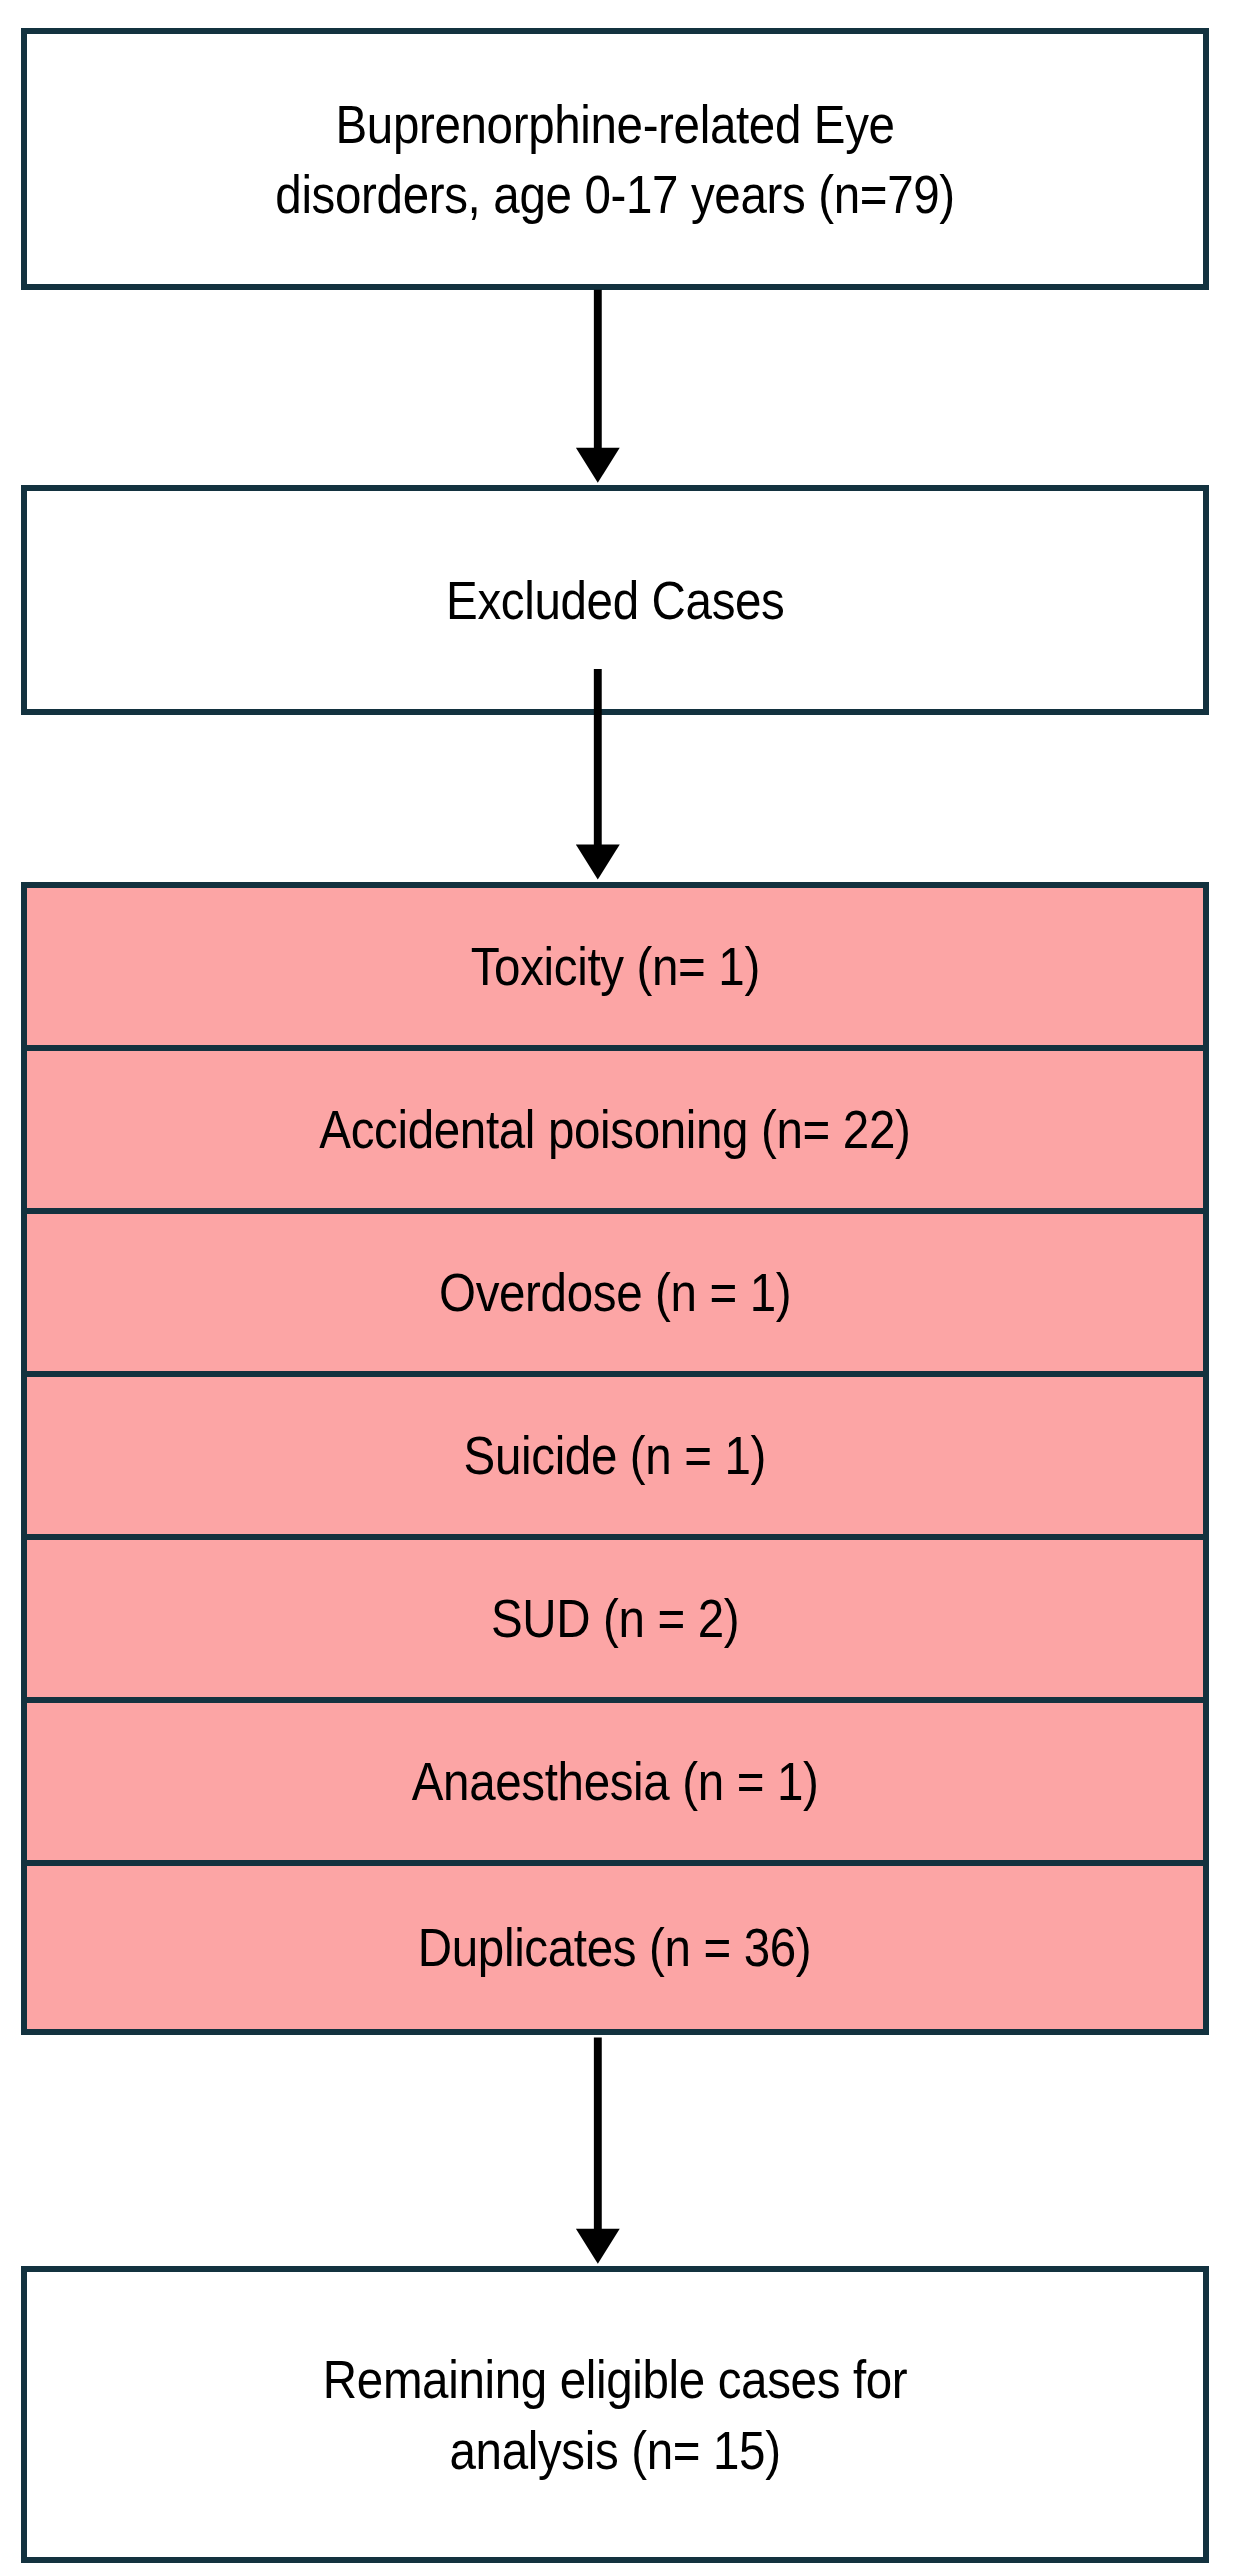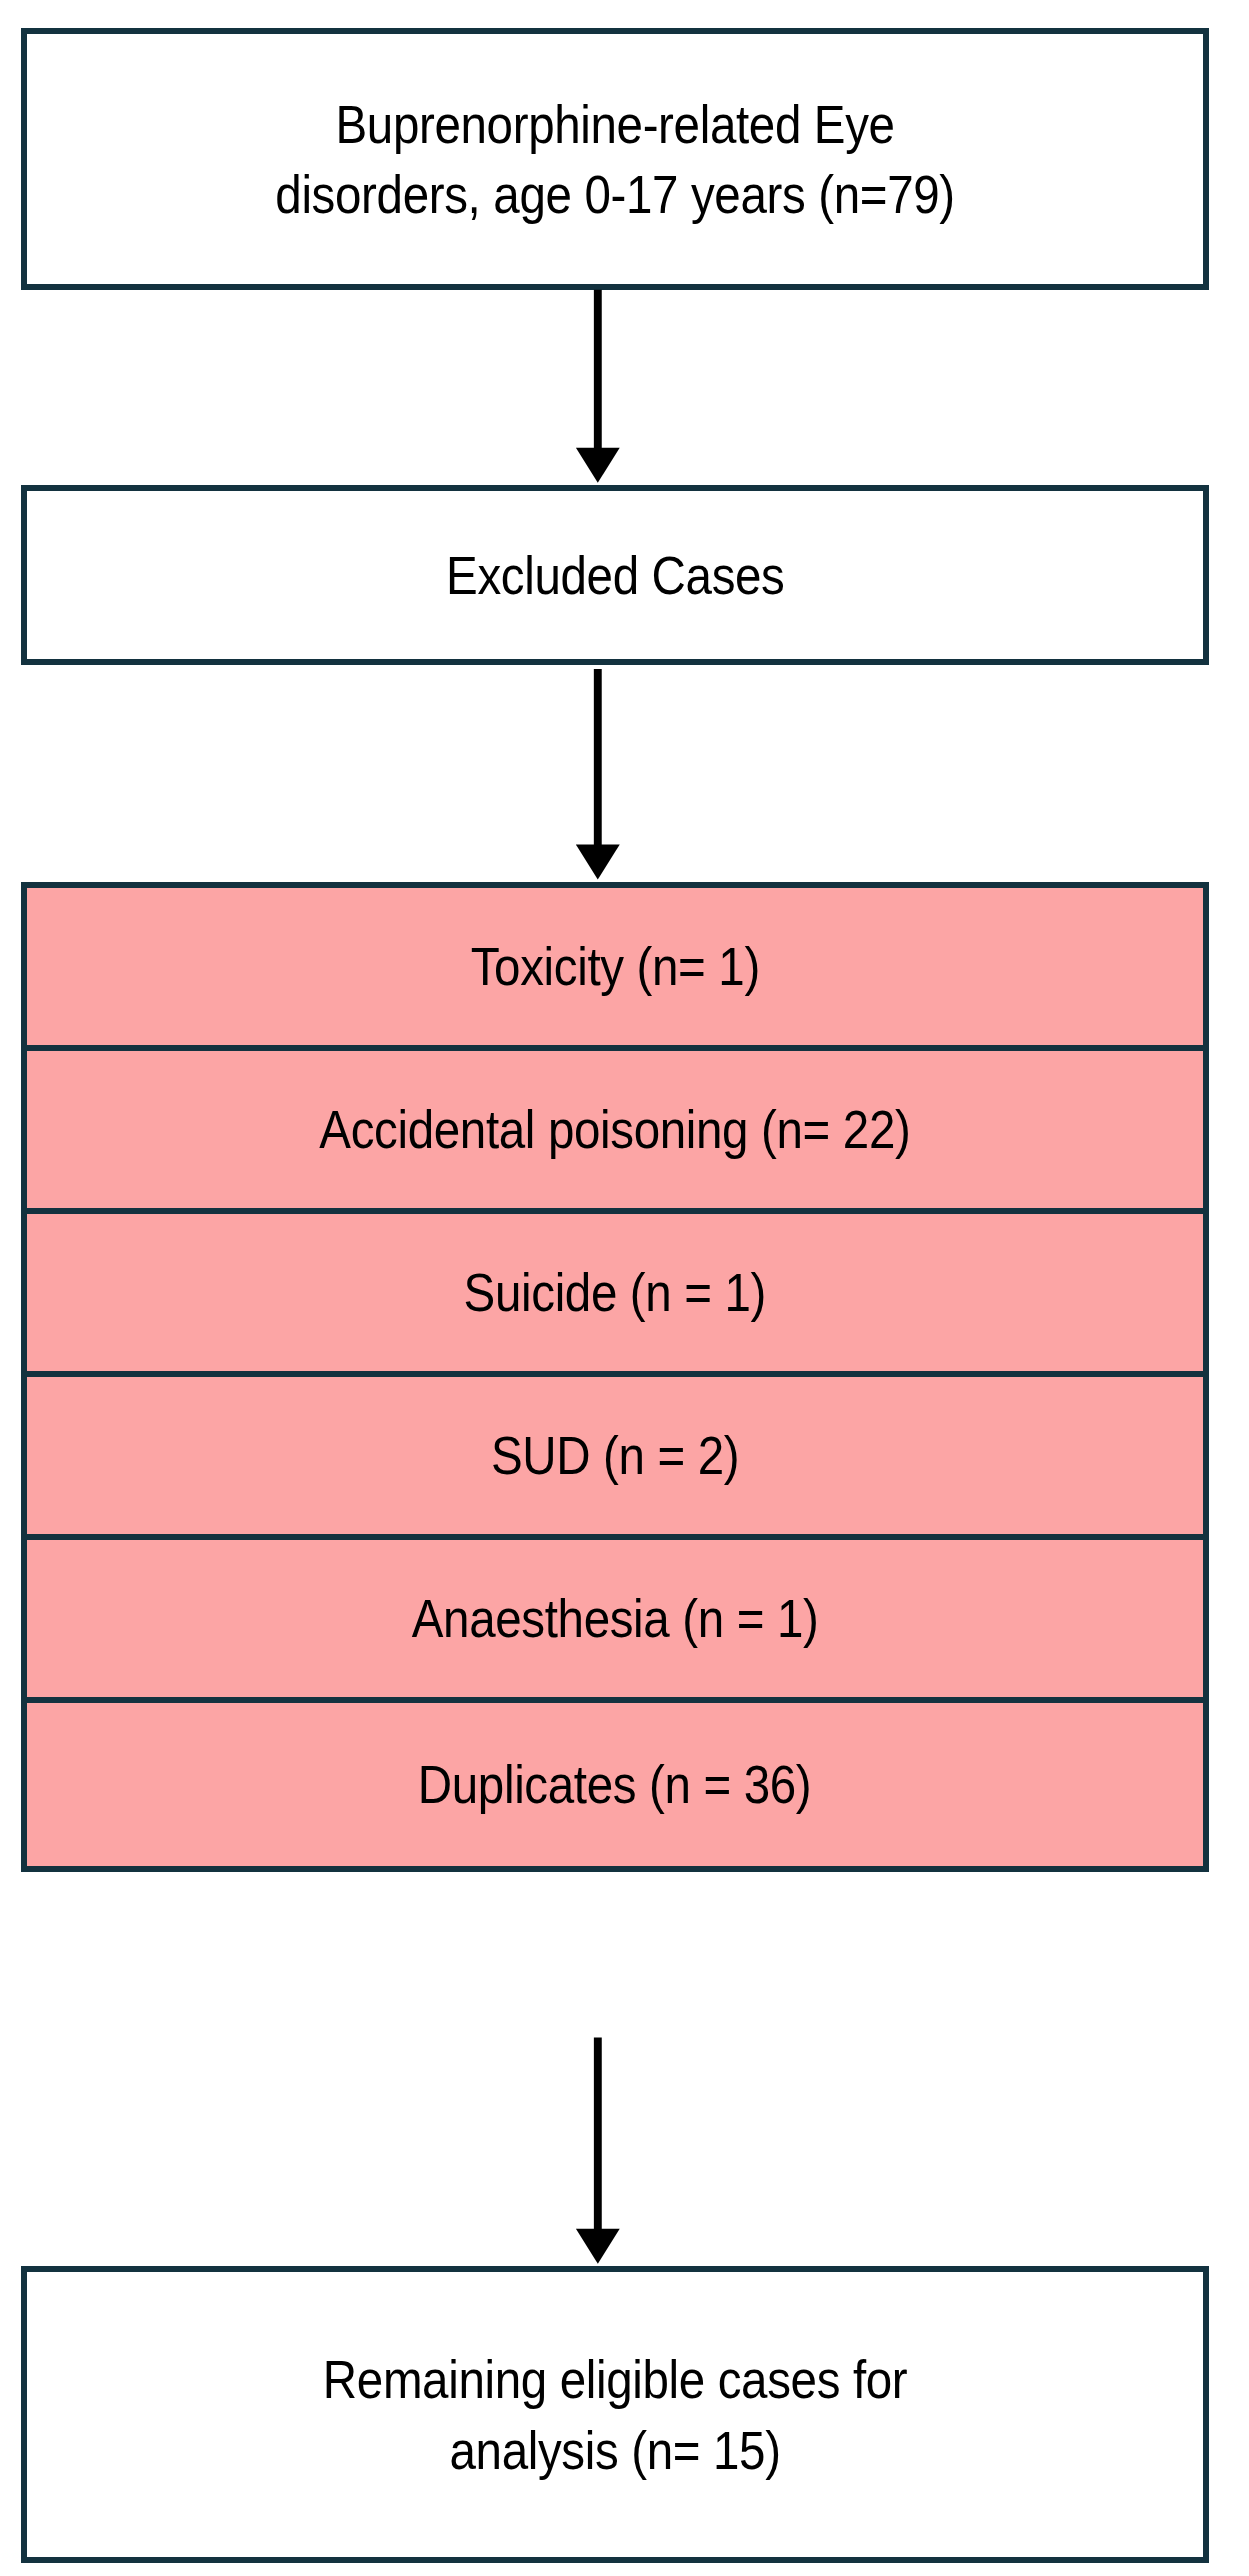--- a/index.html
+++ b/index.html
@@ -45,21 +45,21 @@
     padding: 0 16px;
   }
 
   
   #node-source {
     top: 28px;
     height: 262px;
   }
   #node-excluded {
     top: 485px;
-    height: 180px;
+    height: 230px;
   }
   #node-final {
     top: 2266px;
     height: 297px;
   }
 
   
   #exclusion-stack {
     position: absolute;
     left: 21px;
@@ -136,20 +136,23 @@
   </div>
 
   <div id="exclusion-stack">
     <div class="stack-row">
       <div class="label">Toxicity (n= 1)</div>
     </div>
     <div class="stack-row">
       <div class="label">Accidental poisoning (n= 22)</div>
     </div>
     <div class="stack-row">
+      <div class="label">Overdose (n = 1)</div>
+    </div>
+    <div class="stack-row">
       <div class="label">Suicide (n = 1)</div>
     </div>
     <div class="stack-row">
       <div class="label">SUD (n = 2)</div>
     </div>
     <div class="stack-row">
       <div class="label">Anaesthesia (n = 1)</div>
     </div>
     <div class="stack-row">
       <div class="label">Duplicates (n = 36)</div>

